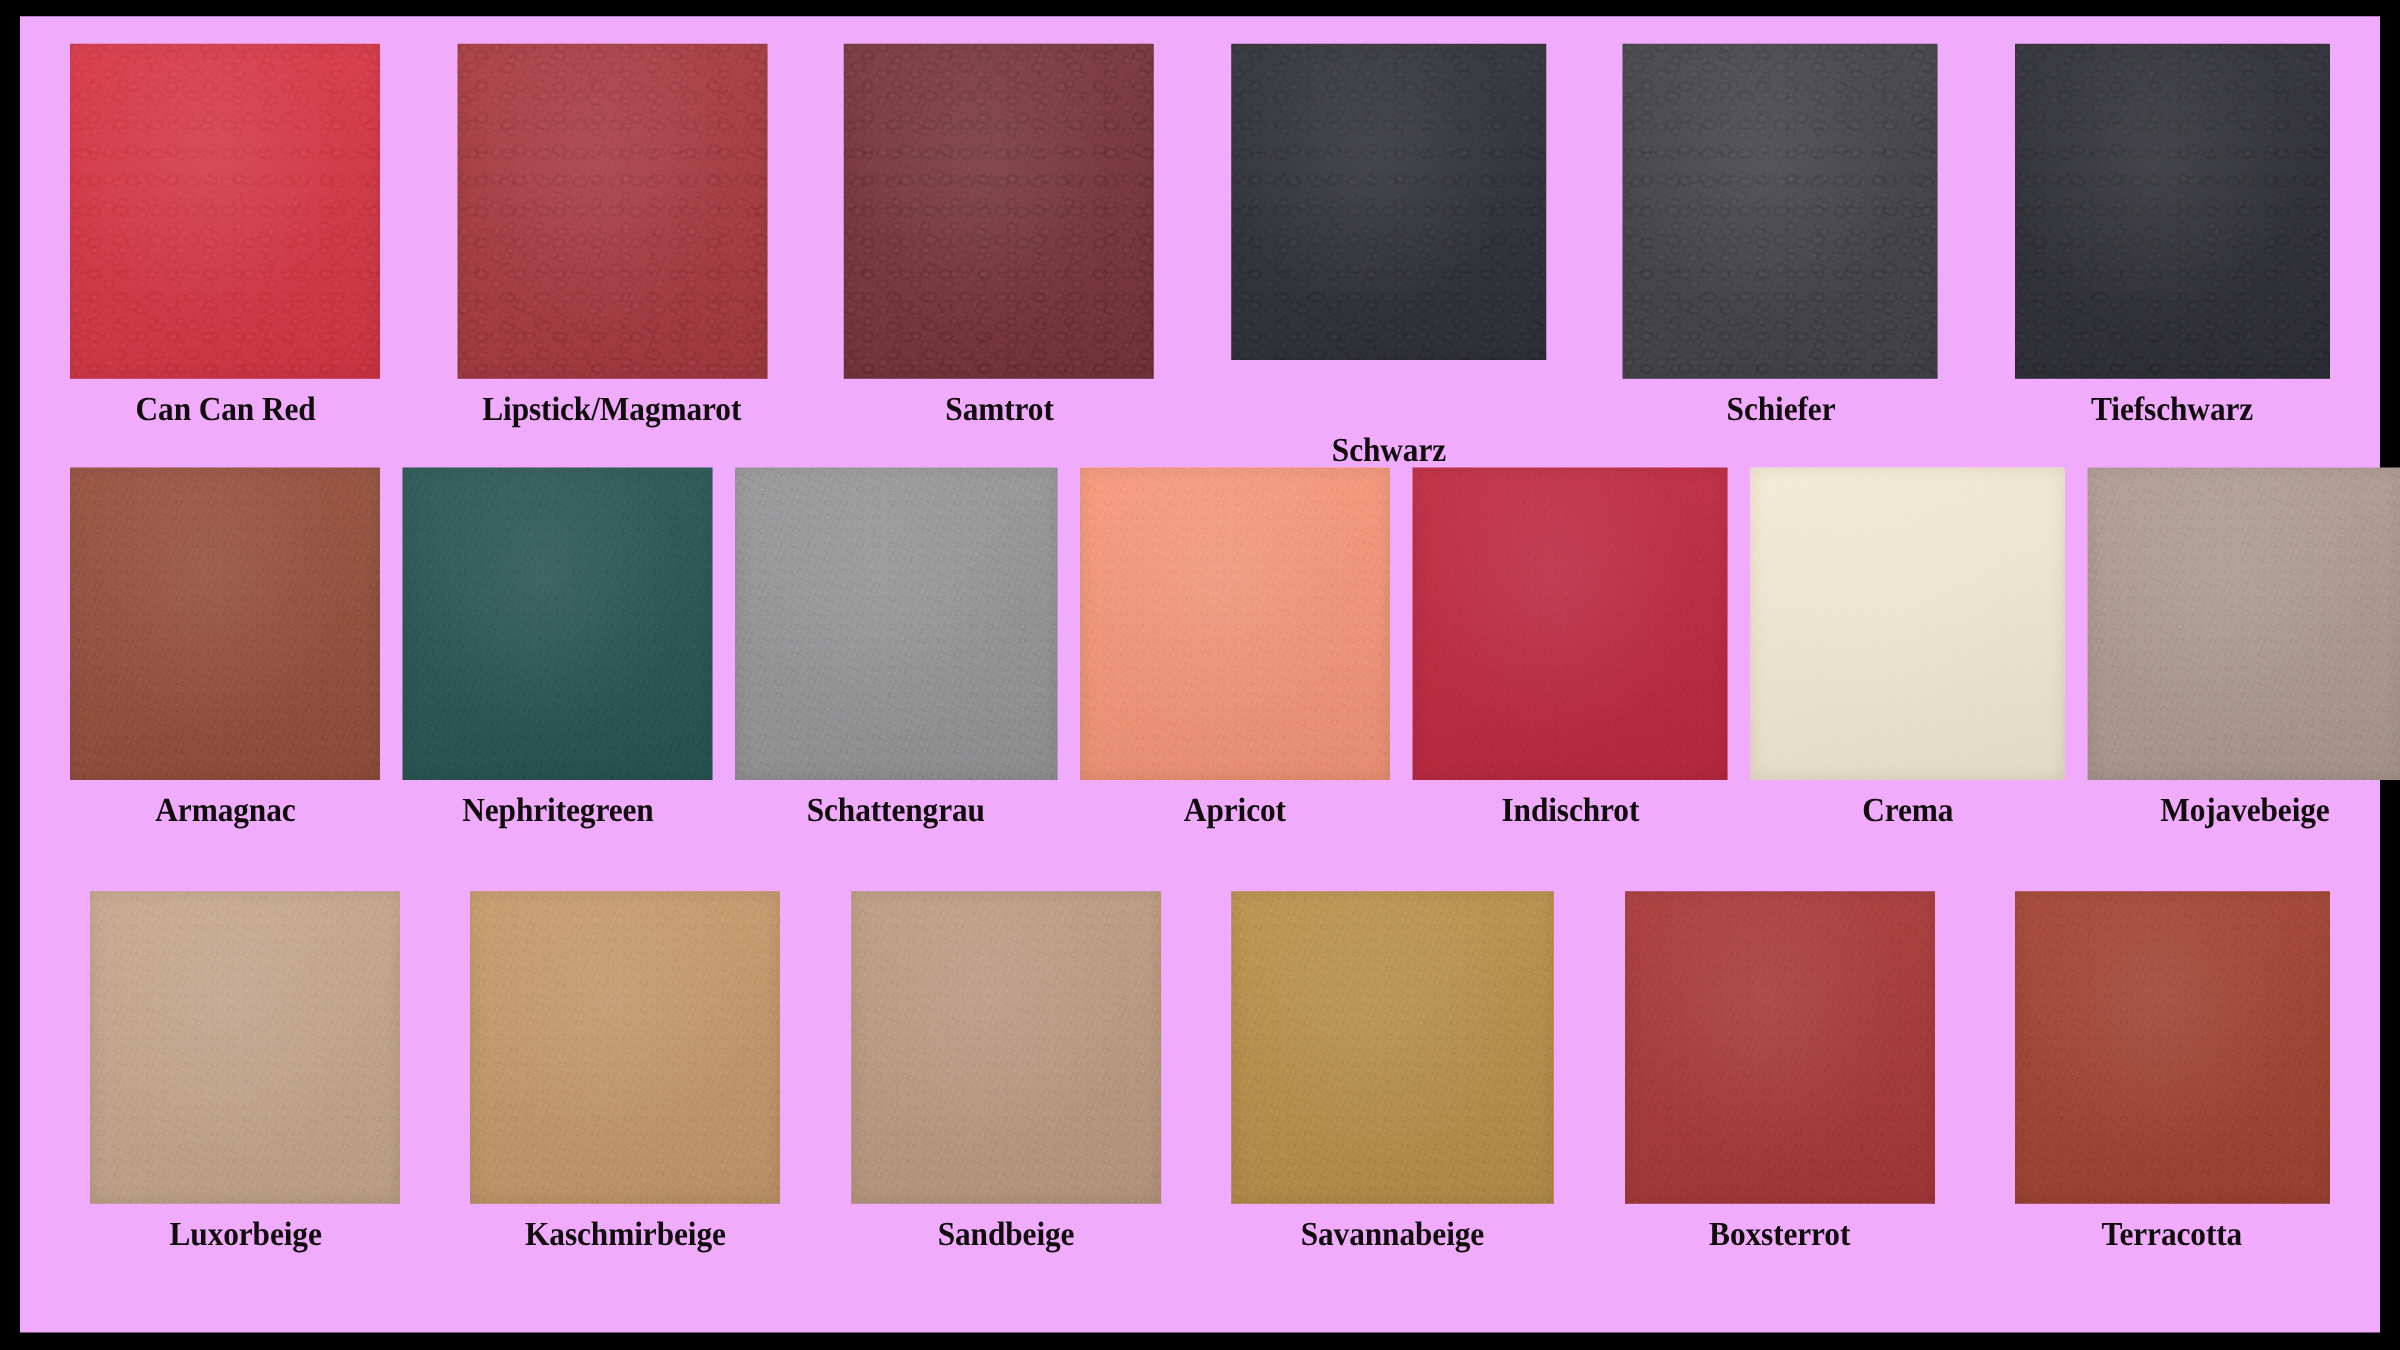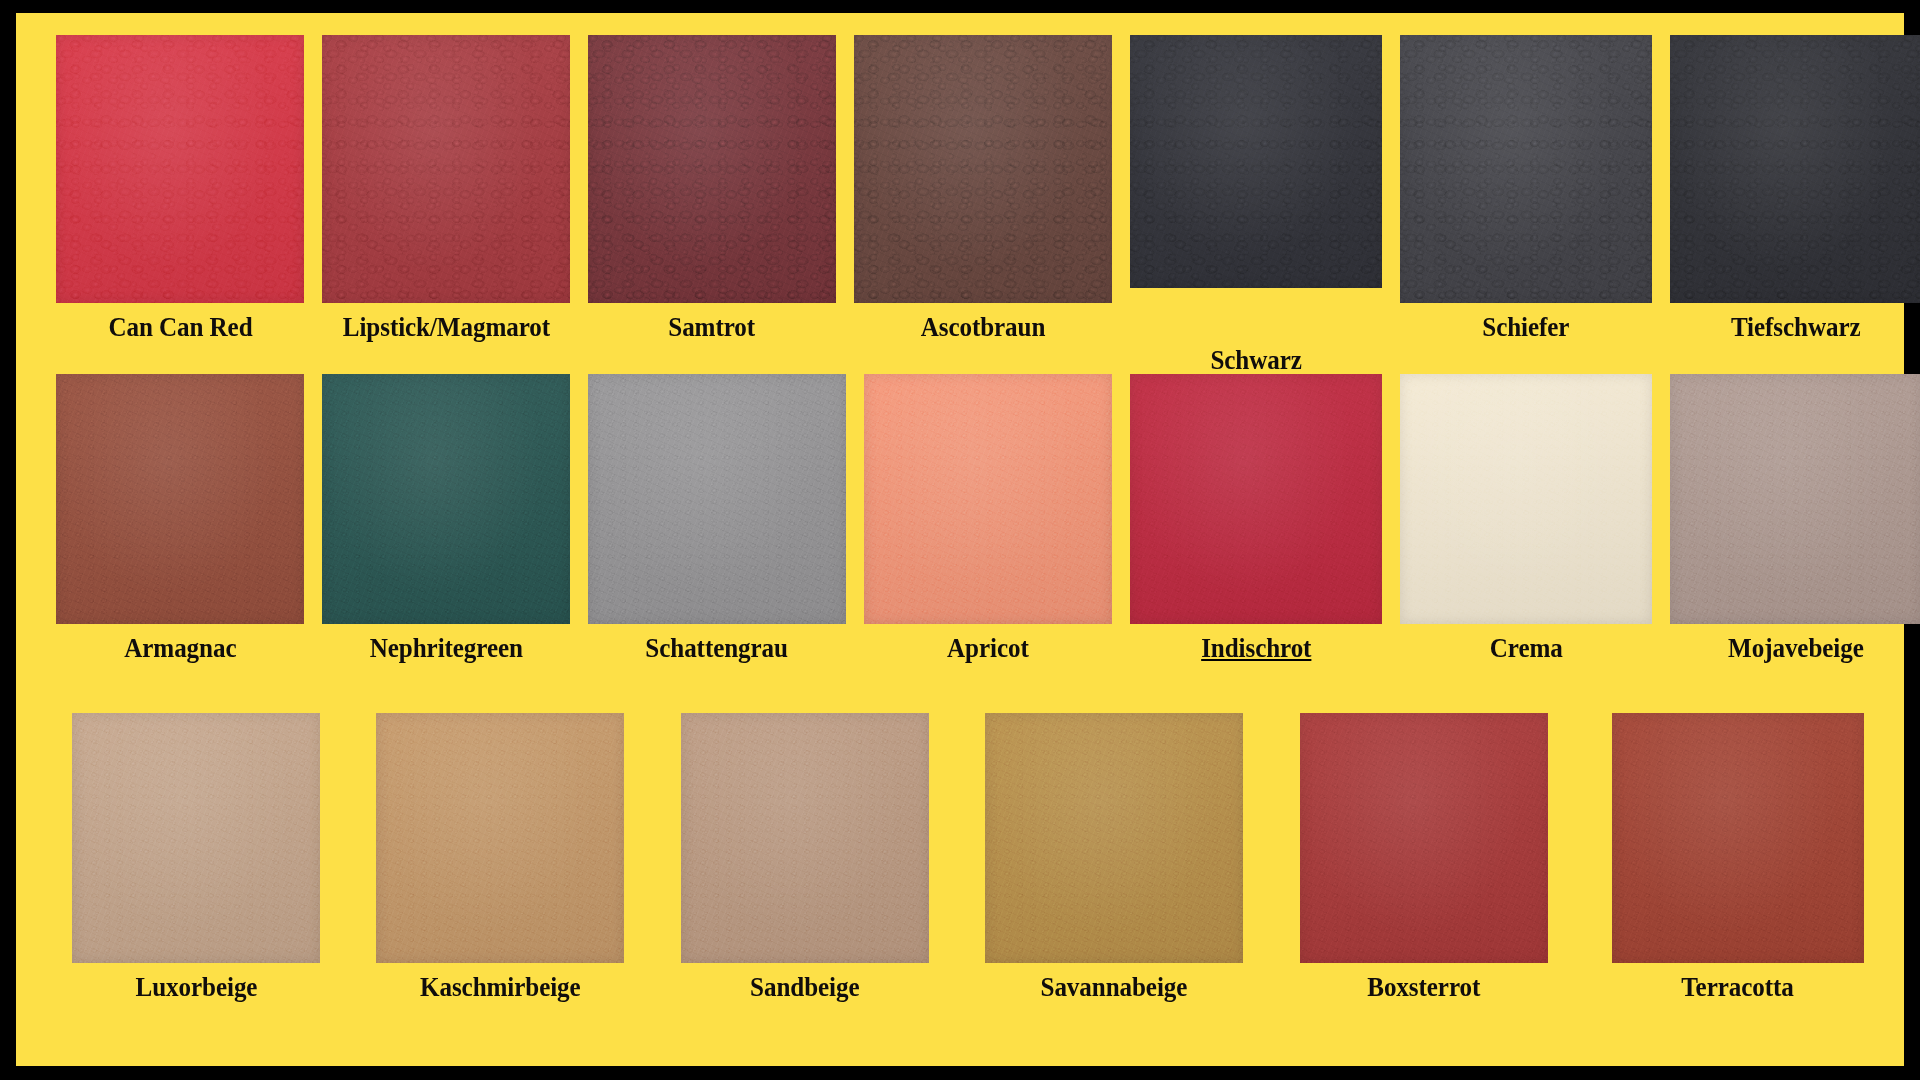--- a/index.html
+++ b/index.html
@@ -20,21 +20,21 @@
     width: 1920px;
     height: 1080px;
     background: #000000;
     box-sizing: border-box;
     padding: 13px 16px 14px 16px;
   }
 
   #chart-canvas {
     width: 100%;
     height: 100%;
-    background: #fde047;
+    background: #f0abfc;
     box-sizing: border-box;
     display: flex;
     flex-direction: column;
     padding: 22px 40px 14px 40px;
   }
 
   .swatch-row {
     display: flex;
     flex: 1 1 0;
     min-height: 0;
@@ -130,28 +130,20 @@
           <div class="swatch-label">Lipstick/Magmarot</div>
         </div>
         <div class="swatch-cell" style="width: 248px; margin-right: 18px;">
           <div class="swatch-tile" style="width: 100%; height: 268px; background: rgb(121, 54, 60);">
             <div class="grain grain-coarse"></div>
             <div class="grain grain-streak"></div>
             <div class="grain grain-vignette"></div>
           </div>
           <div class="swatch-label">Samtrot</div>
         </div>
-        <div class="swatch-cell" style="width: 258px; margin-right: 18px;">
-          <div class="swatch-tile" style="width: 100%; height: 268px; background: rgb(106, 72, 64);">
-            <div class="grain grain-coarse"></div>
-            <div class="grain grain-streak"></div>
-            <div class="grain grain-vignette"></div>
-          </div>
-          <div class="swatch-label">Ascotbraun</div>
-        </div>
         <div class="swatch-cell" style="width: 252px; margin-right: 18px; gap: 48px;">
           <div class="swatch-tile" style="width: 100%; height: 268px; background: rgb(50, 51, 58);">
             <div class="grain grain-coarse"></div>
             <div class="grain grain-streak"></div>
             <div class="grain grain-vignette"></div>
           </div>
           <div class="swatch-label">Schwarz</div>
         </div>
         <div class="swatch-cell" style="width: 252px; margin-right: 18px;">
           <div class="swatch-tile" style="width: 100%; height: 268px; background: rgb(68, 68, 74);">
@@ -196,21 +188,21 @@
           <div class="swatch-label">Schattengrau</div>
         </div>
         <div class="swatch-cell" style="width: 248px; margin-right: 18px;">
           <div class="swatch-tile" style="width: 100%; height: 250px; background: rgb(245, 152, 122);">
             <div class="grain grain-fine"></div>
             <div class="grain grain-streak"></div>
             <div class="grain grain-vignette"></div>
           </div>
           <div class="swatch-label">Apricot</div>
         </div>
-        <div class="swatch-cell" style="width: 252px; margin-right: 18px; text-decoration: underline;">
+        <div class="swatch-cell" style="width: 252px; margin-right: 18px;">
           <div class="swatch-tile" style="width: 100%; height: 250px; background: rgb(191, 42, 65);">
             <div class="grain grain-fine"></div>
             <div class="grain grain-streak"></div>
             <div class="grain grain-vignette"></div>
           </div>
           <div class="swatch-label">Indischrot</div>
         </div>
         <div class="swatch-cell" style="width: 252px; margin-right: 18px;">
           <div class="swatch-tile" style="width: 100%; height: 250px; background: rgb(244, 234, 212);">
             <div class="grain grain-fine"></div>

